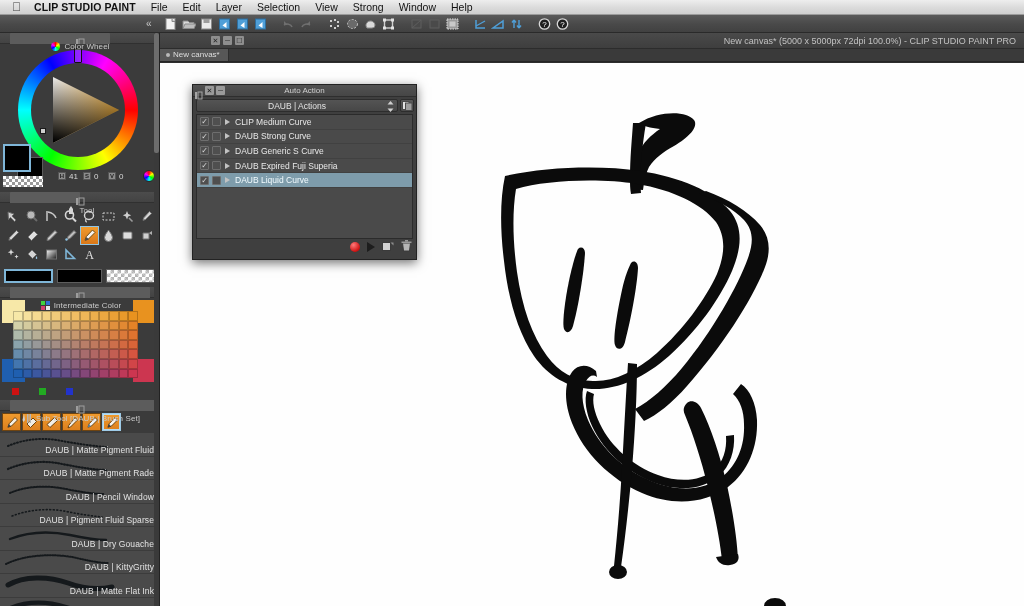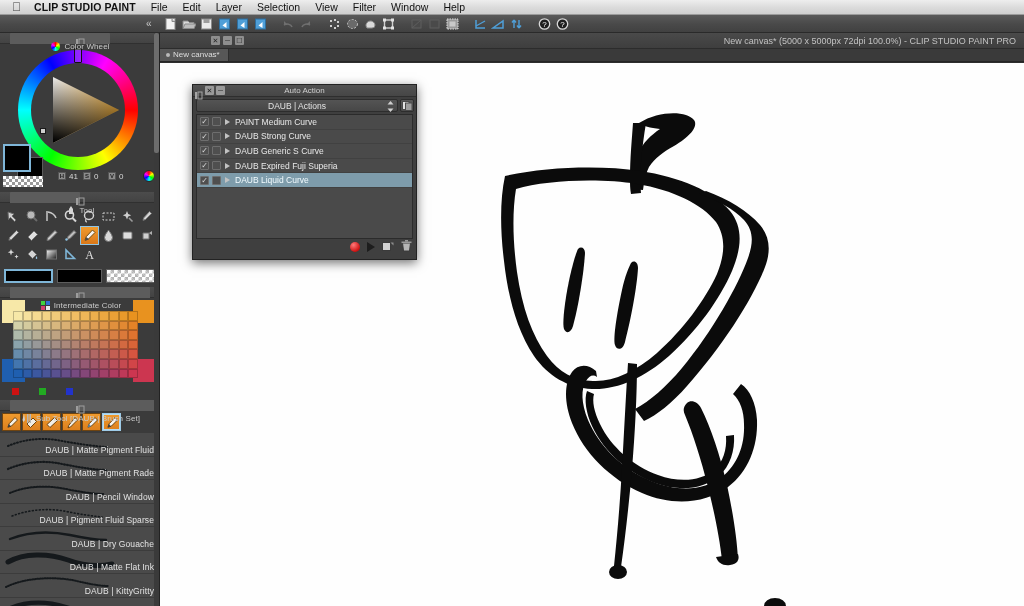--- a/index.html
+++ b/index.html
@@ -221,21 +221,21 @@
 <div id="app">
 
   <div class="menubar">
     <span class="apple-logo"></span>
     <span class="app-name">CLIP STUDIO PAINT</span>
     <span class="menu-item">File</span>
     <span class="menu-item">Edit</span>
     <span class="menu-item">Layer</span>
     <span class="menu-item">Selection</span>
     <span class="menu-item">View</span>
-    <span class="menu-item">Filter</span>
+    <span class="menu-item">Strong</span>
     <span class="menu-item">Window</span>
     <span class="menu-item">Help</span>
   </div>
 
   <div class="toolbar">
     <span class="tb-chevron">«</span>
     <div class="tb-icons">
       <span class="tbi">
           <svg width="15" height="14">
             <rect x="3" y="1.5" width="9" height="11" fill="#f2f2f2" stroke="#8a8a8a"></rect>
@@ -769,29 +769,29 @@
             <span class="st-name">DAUB |  Pigment Fluid Sparse</span>
           </div>
           <div class="st-item">
             <svg width="112" height="16" class="st-stroke">
               <path d="M6 11 C 24 4, 46 3, 66 7 C 80 10, 92 12, 102 12" fill="none" stroke="#15191c" stroke-width="2.4" stroke-linecap="round"></path>
             </svg>
             <span class="st-name">DAUB | Dry Gouache</span>
           </div>
           <div class="st-item">
             <svg width="112" height="16" class="st-stroke">
-              <path d="M4 10 C 20 1, 44 1, 64 8 C 80 14, 94 15, 108 12" fill="none" stroke="#15191c" stroke-width="5" stroke-linecap="round"></path>
-            </svg>
-            <span class="st-name">DAUB | Matte Flat Ink</span>
+              <path d="M2 12 C 18 4, 44 1, 68 5 C 82 8, 94 11, 104 11" fill="none" stroke="#15191c" stroke-width="2" stroke-linecap="round" stroke-dasharray="1 1.5"></path>
+            </svg>
+            <span class="st-name">DAUB | KittyGritty</span>
           </div>
           <div class="st-item">
             <svg width="112" height="16" class="st-stroke">
-              <path d="M2 12 C 18 4, 44 1, 68 5 C 82 8, 94 11, 104 11" fill="none" stroke="#15191c" stroke-width="2" stroke-linecap="round" stroke-dasharray="1 1.5"></path>
-            </svg>
-            <span class="st-name">DAUB | KittyGritty</span>
+              <path d="M4 10 C 20 1, 44 1, 64 8 C 80 14, 94 15, 108 12" fill="none" stroke="#15191c" stroke-width="5" stroke-linecap="round"></path>
+            </svg>
+            <span class="st-name">DAUB | Matte Flat Ink</span>
           </div>
           <div class="st-item">
             <svg width="112" height="16" class="st-stroke">
               <path d="M4 10 C 22 2, 42 2, 62 8 C 78 13, 92 14, 104 12" fill="none" stroke="#15191c" stroke-width="4.2" stroke-linecap="round"></path>
             </svg>
           </div>
 
       <div class="st-scroll">
           <div class="st-thumb"></div>
         </div>
@@ -892,21 +892,21 @@
             <rect x="0.5" y="0.5" width="6.5" height="8" fill="#e3e3e3" stroke="#4a4a4a"></rect>
             <rect x="3.5" y="2" width="6.5" height="7.5" fill="#9e9e9e" stroke="#4a4a4a"></rect>
           </svg>
         </span>
     </div>
     <div class="aa-list" id="aa-list">
         <div class="aa-row">
           <span class="aa-check">✓</span>
           <span class="aa-box"></span>
           <span class="aa-tri"></span>
-          <span class="aa-label">PAINT Medium Curve</span>
+          <span class="aa-label">CLIP Medium Curve</span>
         </div>
         <div class="aa-row">
           <span class="aa-check">✓</span>
           <span class="aa-box"></span>
           <span class="aa-tri"></span>
           <span class="aa-label">DAUB Strong Curve</span>
         </div>
         <div class="aa-row">
           <span class="aa-check">✓</span>
           <span class="aa-box"></span>

